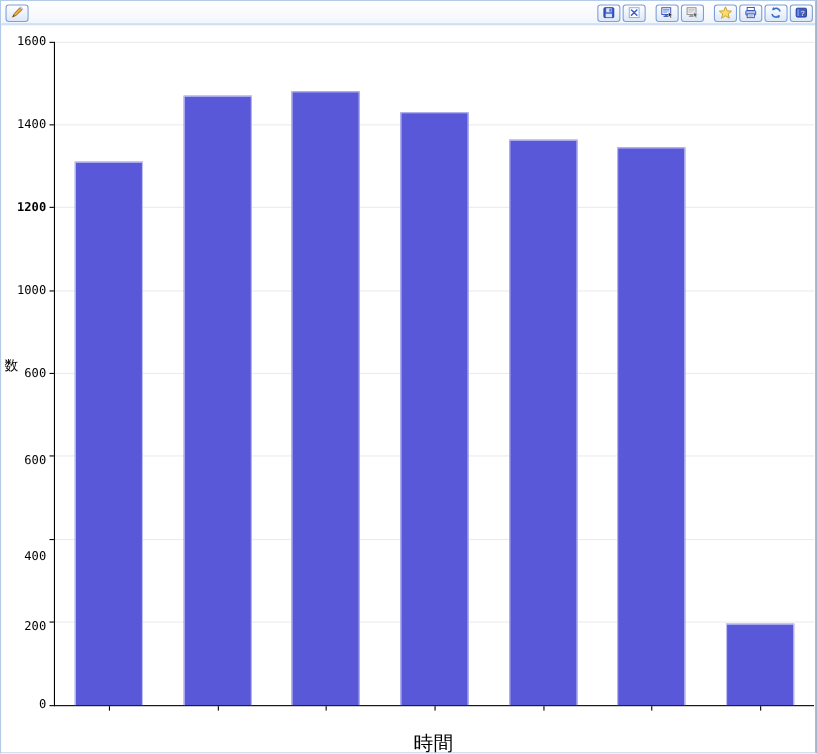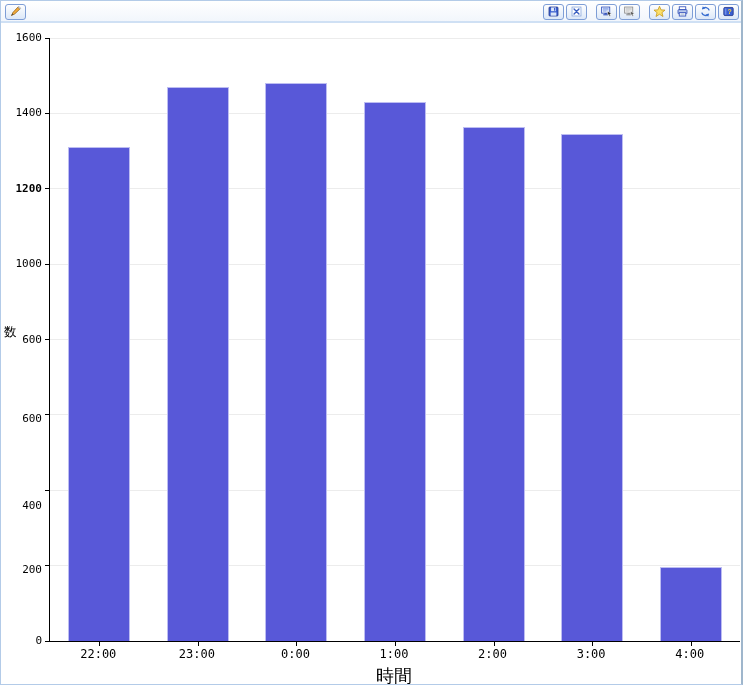--- a/index.html
+++ b/index.html
@@ -170,24 +170,15 @@
       <div class="xtickmark" style="left: 246.429px;"></div>
       <div class="bar" style="left: 314px; width: 62px; height: 538.931px; background: rgb(88, 88, 216); border-color: rgb(189, 189, 242);"></div>
       <div class="xtickmark" style="left: 345px;"></div>
       <div class="bar" style="left: 412.571px; width: 62px; height: 514.434px; background: rgb(88, 88, 216); border-color: rgb(189, 189, 242);"></div>
       <div class="xtickmark" style="left: 443.571px;"></div>
       <div class="bar" style="left: 511.143px; width: 62px; height: 506.897px; background: rgb(88, 88, 216); border-color: rgb(189, 189, 242);"></div>
       <div class="xtickmark" style="left: 542.143px;"></div>
       <div class="bar" style="left: 609.714px; width: 62px; height: 73.8675px; background: rgb(88, 88, 216); border-color: rgb(189, 189, 242);"></div>
       <div class="xtickmark" style="left: 640.714px;"></div>
     </div>
-  <div class="x-labels">
-      <div class="xticklabel" style="left: 0px; width: 98.5714px;">22:00</div>
-      <div class="xticklabel" style="left: 98.5714px; width: 98.5714px;">23:00</div>
-      <div class="xticklabel" style="left: 197.143px; width: 98.5714px;">0:00</div>
-      <div class="xticklabel" style="left: 295.714px; width: 98.5714px;">1:00</div>
-      <div class="xticklabel" style="left: 394.286px; width: 98.5714px;">2:00</div>
-      <div class="xticklabel" style="left: 492.857px; width: 98.5714px;">3:00</div>
-      <div class="xticklabel" style="left: 591.429px; width: 98.5714px;">4:00</div>
-    </div>
   <div class="xlabel">時間</div>
 
 </div>
 
 </body></html>

